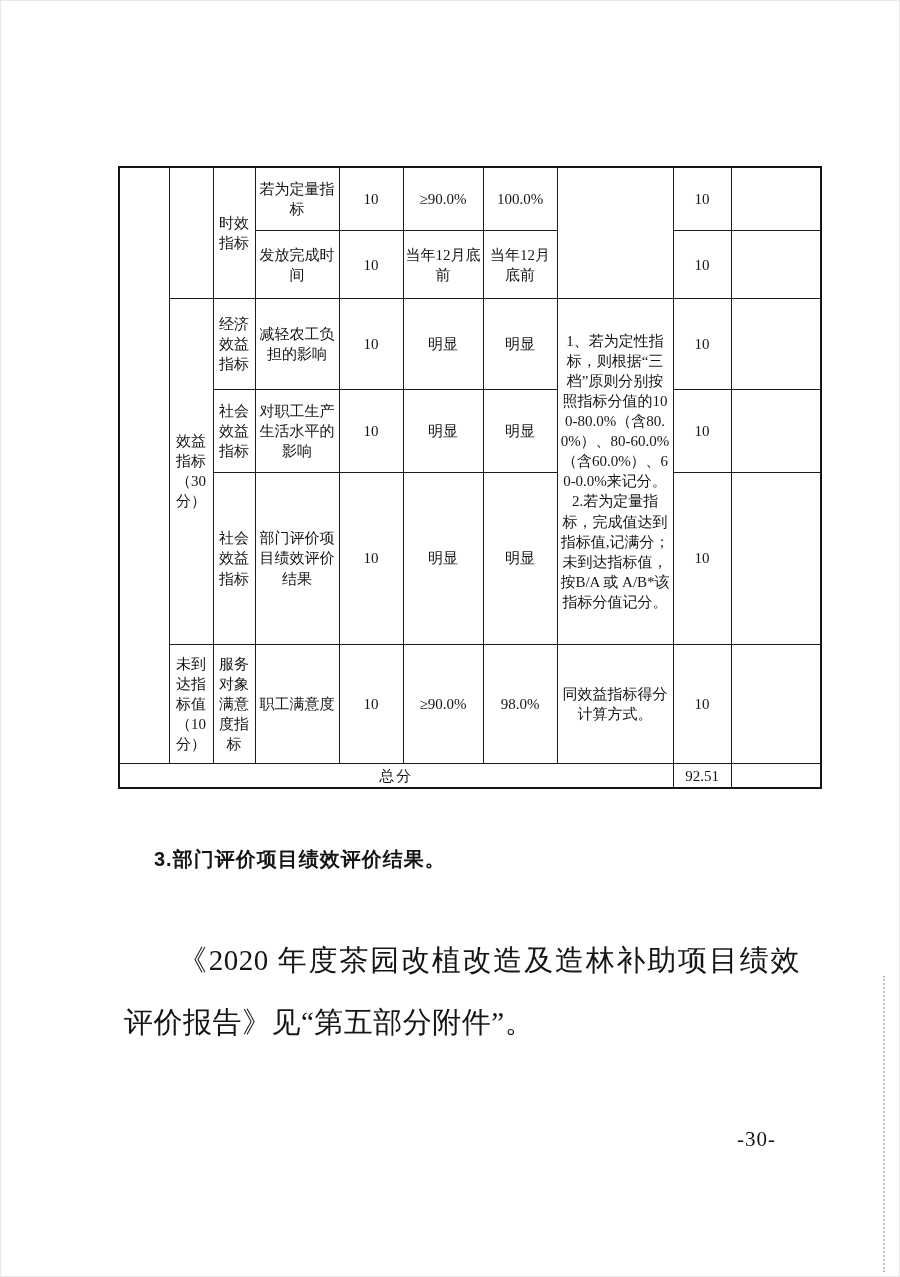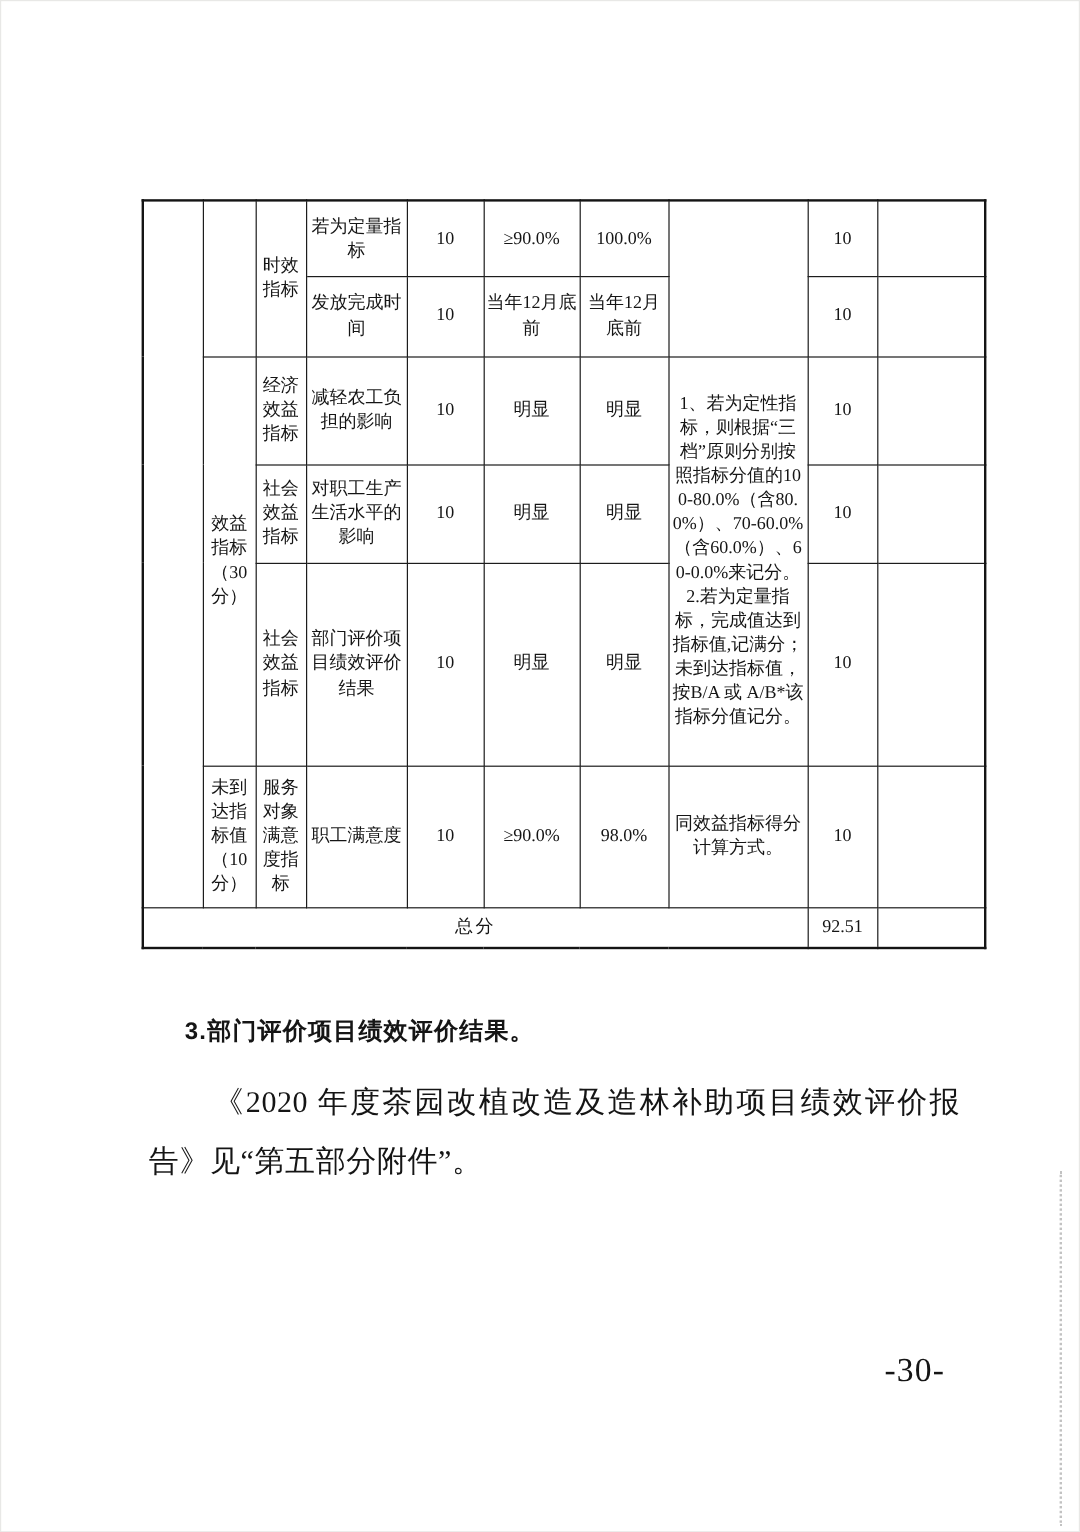--- a/index.html
+++ b/index.html
@@ -35,30 +35,30 @@
   td.total-label { font-size: 17px; letter-spacing: 2px; }
   td.total-score { font-size: 16px; }
   
   .section-heading {
     position: absolute; left: 153px; top: 845px;
     font-family: "Liberation Sans", sans-serif;
     font-weight: bold; font-size: 20px; letter-spacing: 1px;
     white-space: nowrap;
   }
   .body-paragraph {
-    position: absolute; left: 123px; top: 894px;
+    position: absolute; left: 123px; top: 928px;
     width: 676px;
-    font-size: 25px; line-height: 49px;
+    font-size: 29px; line-height: 62px;
     text-align: justify;
     text-indent: 54px;
     letter-spacing: 0.5px;
   }
   .page-number {
     position: absolute; left: 736px; top: 1126px;
-    font-size: 28px; letter-spacing: 1px;
+    font-size: 21px; letter-spacing: 1px;
   }
   .scan-artifact {
     position: absolute; left: 882px; top: 975px;
     height: 296px; width: 0;
     border-left: 2px dotted rgba(120,120,120,0.45);
   }
 </style>
 </head>
 <body>
 
@@ -97,21 +97,21 @@
       <td></td>
     </tr>
     <tr style="height:90px">
       <td rowspan="3">效益指标（30分）</td>
       <td>经济效益指标</td>
       <td>减轻农工负担的影响</td>
       <td>10</td>
       <td>明显</td>
       <td>明显</td>
       <td rowspan="3" class="note">
-        <div>1、若为定性指标，则根据“三档”原则分别按照指标分值的100-80.0%（含80.0%）、70-60.0%（含60.0%）、60-0.0%来记分。</div>
+        <div>1、若为定性指标，则根据“三档”原则分别按照指标分值的100-80.0%（含80.0%）、80-60.0%（含60.0%）、60-0.0%来记分。</div>
         <div>2.若为定量指标，完成值达到指标值,记满分；未到达指标值，按B/A 或 A/B*该指标分值记分。</div>
       </td>
       <td>10</td>
       <td></td>
     </tr>
     <tr style="height:82px">
       <td>社会效益指标</td>
       <td>对职工生产生活水平的影响</td>
       <td>10</td>
       <td>明显</td>
@@ -132,21 +132,21 @@
       <td>未到达指标值（10分）</td>
       <td>服务对象满意度指标</td>
       <td>职工满意度</td>
       <td>10</td>
       <td>≥90.0%</td>
       <td>98.0%</td>
       <td class="note">同效益指标得分计算方式。</td>
       <td>10</td>
       <td></td>
     </tr>
-    <tr style="height:34px">
+    <tr style="height:24px">
       <td colspan="8" class="total-label">总分</td>
       <td class="total-score">92.51</td>
       <td></td>
     </tr>
   </tbody>
 </table>
 
 <div class="section-heading">3.部门评价项目绩效评价结果。</div>
 
 <div class="body-paragraph">《2020 年度茶园改植改造及造林补助项目绩效评价报告》见“第五部分附件”。</div>

